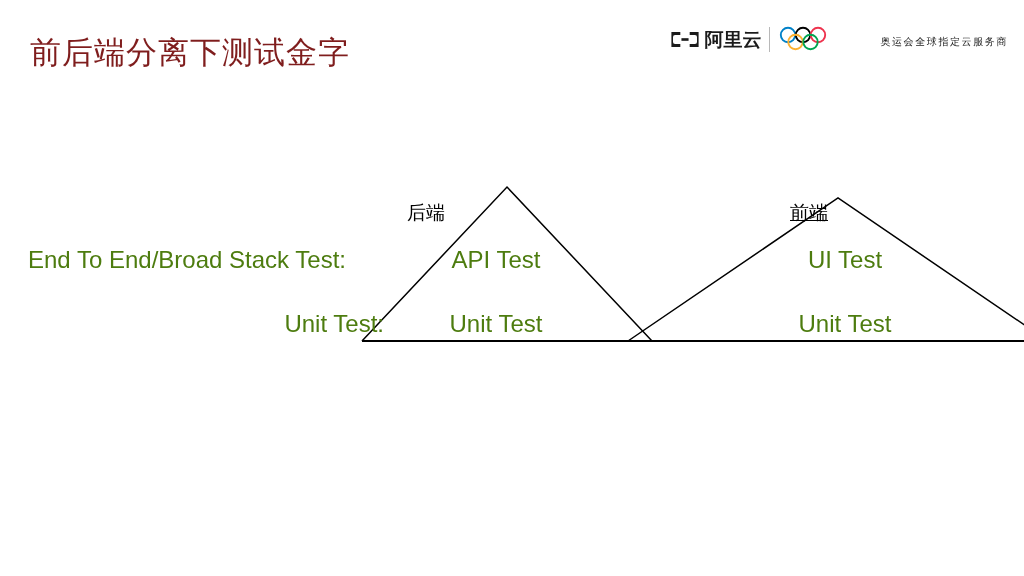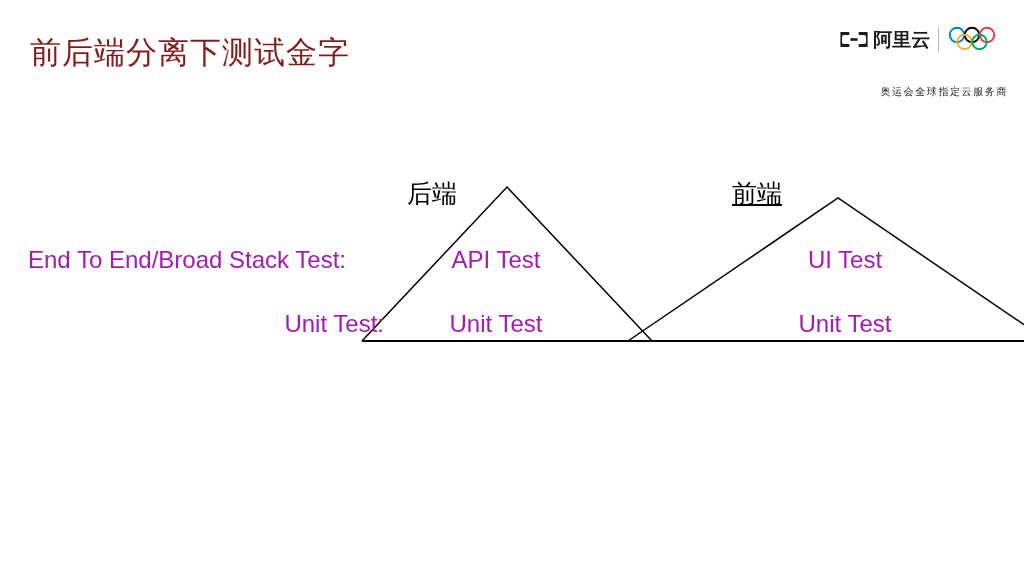--- a/index.html
+++ b/index.html
@@ -24,23 +24,22 @@
     letter-spacing: 1px;
     color: #7f1d1d;
     white-space: nowrap;
   }
 
   
   #brand {
     position: absolute;
     right: 16px; top: 26px;
     display: flex;
-    flex-direction: column;
+    flex-direction: row;
     align-items: center;
-    gap: 28px;
   }
   #brand-row {
     display: flex;
     align-items: center;
     height: 26px;
   }
   #aliyun-mark {
     width: 30px; height: 19px;
     display: block;
   }
@@ -78,37 +77,38 @@
   }
   #diagram-svg {
     position: absolute;
     left: 0; top: 0;
     width: 1024px; height: 576px;
   }
 
   
   .pyramid-caption {
     position: absolute;
-    font-size: 25px;
+    font-size: 19px;
     line-height: 28px;
     color: #000000;
     white-space: nowrap;
+    margin-top: 20px;
   }
   #caption-backend  { left: 407px; top: 179px; }
-  #caption-frontend { left: 732px; top: 179px; text-decoration: underline; }
+  #caption-frontend { left: 790px; top: 179px; text-decoration: underline; }
 
   
   .layer-row {
     position: absolute;
     height: 32px;
     display: flex;
     align-items: center;
     font-size: 24px;
     line-height: 32px;
-    color: #a21caf;
+    color: #4d7c0f;
     white-space: nowrap;
   }
   .left-label   { left: 28px;  width: 356px; justify-content: flex-start; }
   .left-label.right-aligned { justify-content: flex-end; }
   .backend-text { left: 385px; width: 222px; justify-content: center; }
   .frontend-text{ left: 712px; width: 266px; justify-content: center; }
 
   .row-1 { top: 244px; }
   .row-2 { top: 276px; }
   .row-3 { top: 308px; }

